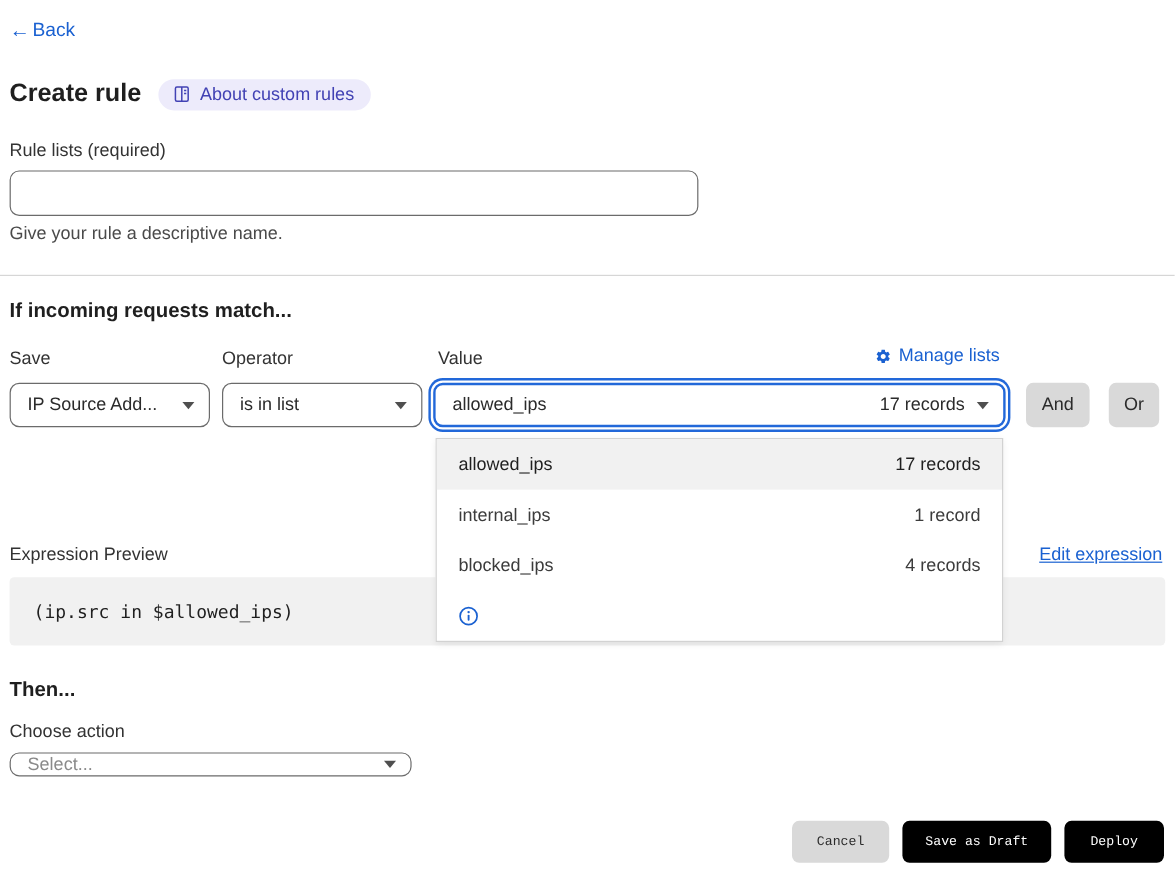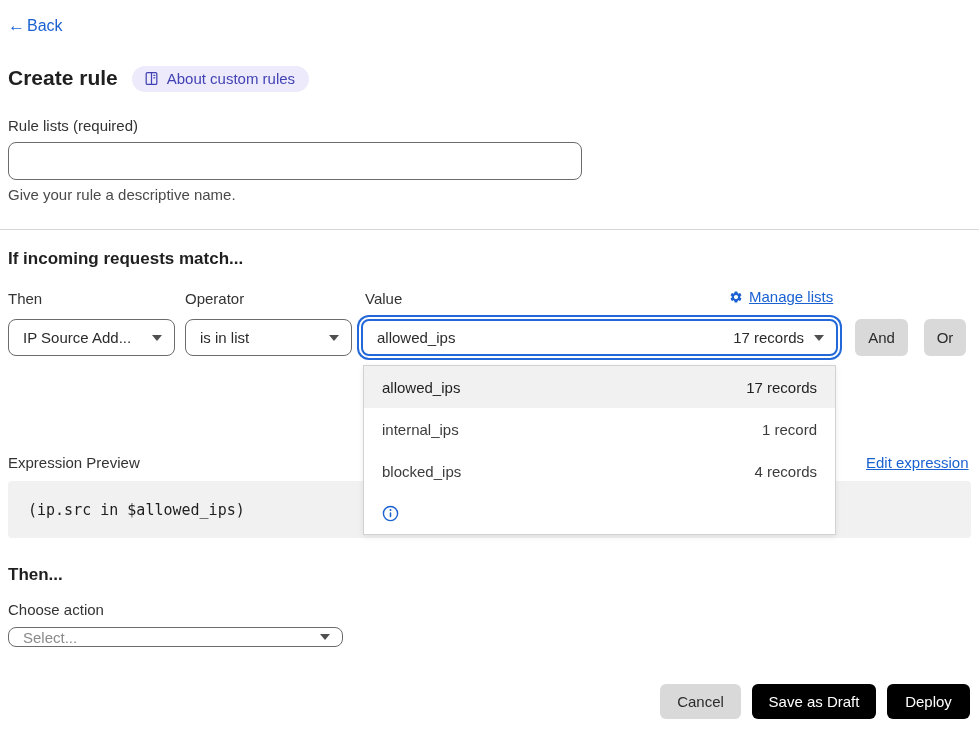--- a/index.html
+++ b/index.html
@@ -35,21 +35,21 @@
             color:#2b2b2b; cursor:pointer; }
   .select .grow { flex:1; }
   .chev { width:0; height:0; border-left:5px solid transparent; border-right:5px solid transparent;
           border-top:6px solid #4f4f4f; margin-left:10px; flex:none; }
   .select.focused { border:2px solid #2268d9; box-shadow:0 0 0 2px #ffffff, 0 0 0 4px #2268d9; }
 
   .gray-btn { position:absolute; top:319px; height:37px; background:#d9d9d9; border:none; border-radius:6px;
               font-size:15px; color:#2b2b2b; font-family:"Liberation Sans", sans-serif; cursor:pointer; }
 
   .manage { position:absolute; left:729px; top:288px; display:flex; align-items:center; gap:6px;
-            font-size:15px; color:#1a61d1; cursor:pointer;text-decoration:underline; }
+            font-size:15px; color:#1a61d1; cursor:pointer; }
 
   
   .dropdown { position:absolute; left:363px; top:365px; width:473px; background:#fff;
               border:1px solid #d2d2d2; box-shadow:0 2px 6px rgba(0,0,0,0.08); z-index:5; }
   .drow { height:42px; display:flex; align-items:center; padding:0 18px; font-size:15px; color:#3c3c3c;
           cursor:pointer; }
   .drow.selected { background:#f1f1f1; color:#1f1f1f; }
   .drow .grow { flex:1; display:flex; align-items:center; gap:10px; }
   .managed-badge { background:#abc8f7; color:#1e4e8c; font-size:13px; border-radius:11px; padding:3px 11px; }
 
@@ -58,22 +58,22 @@
   .edit-expr { position:absolute; left:866px; top:454px; font-size:15px; }
   .code-block { position:absolute; left:8px; top:481px; width:963px; height:57px; background:#f1f1f1;
                 border-radius:4px; display:flex; align-items:center; padding:0 20px; }
   .code { font-family:"DejaVu Sans Mono", monospace; font-size:15px; color:#1f1f1f; }
 
   
   .action-select { left:8px; top:627px; width:335px; height:20px; }
   .placeholder { color:#8a8a8a; }
 
   
-  .btn { position:absolute; top:684px; height:35px; border:none; border-radius:6px; font-size:15px;
-         font-family:Liberation Sans, sans-serif; cursor:pointer; }
+  .btn { position:absolute; top:684px; height:35px; border:none; border-radius:6px; font-size:11px;
+         font-family:Liberation Mono, monospace; cursor:pointer; }
   .btn.gray { background:#d9d9d9; color:#2b2b2b; }
   .btn.blue { background:#000000; color:#ffffff; }
 
   .icon { display:inline-flex; align-items:center; justify-content:center; flex:none; }
 </style>
 </head>
 <body>
 
 <div class="page">
 
@@ -98,21 +98,21 @@
   </div>
 
   <label class="field-label" style="left:8px; top:117px;">Rule lists (required)</label>
   <input class="rule-input" type="text" value="" style="">
   <div class="helper">Give your rule a descriptive name.</div>
 
   <div class="divider"></div>
 
   <div class="section-h" style="top:249px;">If incoming requests match...</div>
 
-  <label class="field-label" style="left:8px; top:290px;">Then</label>
+  <label class="field-label" style="left:8px; top:290px;">Save</label>
   <label class="field-label" style="left:185px; top:290px;">Operator</label>
   <label class="field-label" style="left:365px; top:290px;">Value</label>
 
   <div class="manage">
     <span class="icon">
       <svg width="14" height="14" viewBox="0 0 24 24" fill="#1a61d1">
         <path d="M19.14,12.94c0.04-0.3,0.06-0.61,0.06-0.94c0-0.32-0.02-0.64-0.07-0.94l2.03-1.58c0.18-0.14,0.23-0.41,0.12-0.61l-1.92-3.32c-0.12-0.22-0.37-0.29-0.59-0.22l-2.39,0.96c-0.5-0.38-1.03-0.7-1.62-0.94L14.4,2.81c-0.04-0.24-0.24-0.41-0.48-0.41h-3.84c-0.24,0-0.43,0.17-0.47,0.41L9.25,5.35C8.66,5.59,8.12,5.92,7.63,6.29L5.24,5.33c-0.22-0.08-0.47,0-0.59,0.22L2.74,8.87C2.62,9.08,2.66,9.34,2.86,9.48l2.03,1.58C4.84,11.36,4.8,11.69,4.8,12s0.02,0.64,0.07,0.94l-2.03,1.58c-0.18,0.14-0.23,0.41-0.12,0.61l1.92,3.32c0.12,0.22,0.37,0.29,0.59,0.22l2.39-0.96c0.5,0.38,1.03,0.7,1.62,0.94l0.36,2.54c0.05,0.24,0.24,0.41,0.48,0.41h3.84c0.24,0,0.44-0.17,0.47-0.41l0.36-2.54c0.59-0.24,1.13-0.56,1.62-0.94l2.39,0.96c0.22,0.08,0.47,0,0.59-0.22l1.92-3.32c0.12-0.22,0.07-0.47-0.12-0.61L19.14,12.94z M12,15.6c-1.98,0-3.6-1.62-3.6-3.6s1.62-3.6,3.6-3.6s3.6,1.62,3.6,3.6S13.98,15.6,12,15.6z"></path>
       </svg>
     </span>
     <span class="link">Manage lists</span>

